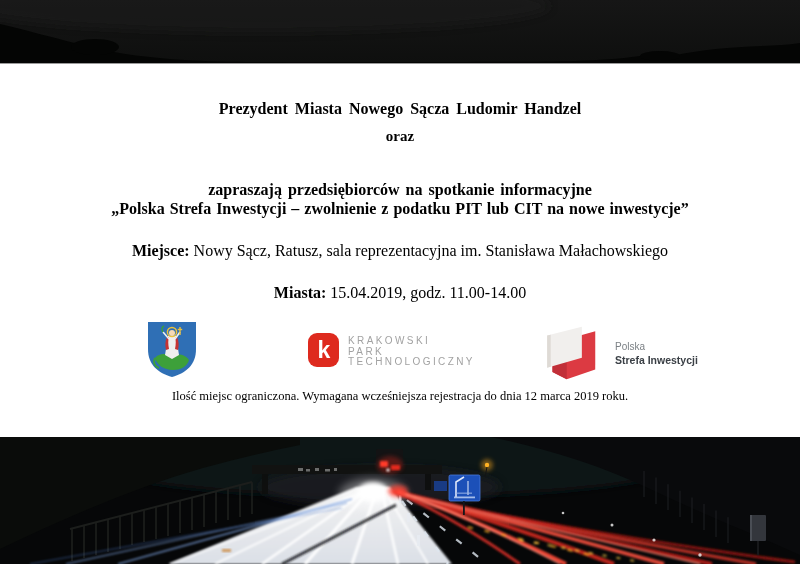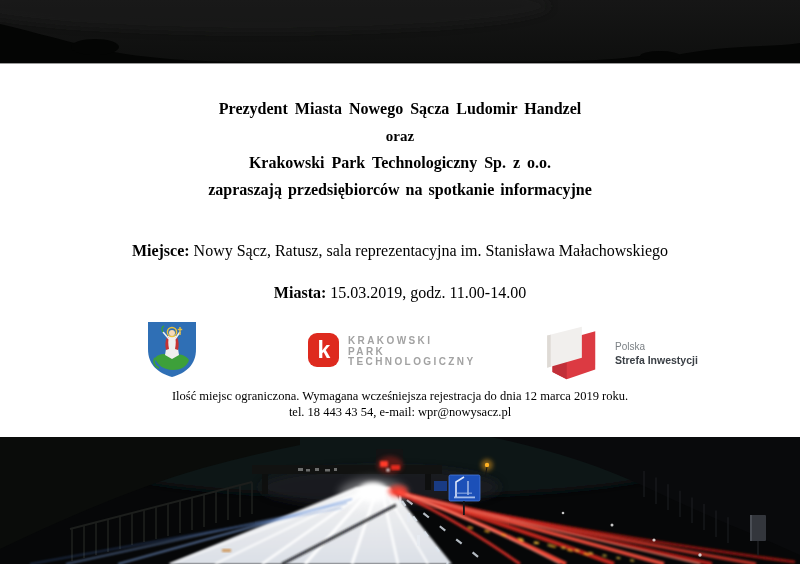--- a/index.html
+++ b/index.html
@@ -20,21 +20,21 @@
   .l-topic{top:200px;word-spacing:1px;}
   .l-place{top:242px;font-size:16px;}
   .l-date{top:284px;font-size:16px;}
   .lbl{font-weight:bold;}
   .l-note1{top:389px;font-size:12.5px;}
   .l-note2{top:405px;font-size:12.5px;}
   
   .coat{position:absolute;left:147px;top:321px;}
   .kpt{position:absolute;left:308px;top:333px;display:flex;align-items:flex-start;}
   .kpt-text{margin-left:9px;padding-top:3px;font-family:"Liberation Sans","DejaVu Sans",sans-serif;
-    font-size:10px;line-height:10.5px;letter-spacing:2.4px;color:#a2a2a2;font-weight:700;}
+    font-size:10px;line-height:10.5px;letter-spacing:2.4px;color:#a2a2a2;font-weight:400;}
   .psi{position:absolute;left:540px;top:324px;display:flex;align-items:center;}
   .psi-text{margin-left:18px;font-family:Liberation Sans, sans-serif;line-height:13.5px;padding-top:2px;}
   .psi-top{font-size:10px;color:#7b8085;display:block;}
   .psi-bottom{font-size:10.5px;font-weight:bold;color:#3b4046;display:block;text-align:center;}
 </style>
 </head>
 <body>
 
 <div class="page">
 
@@ -52,30 +52,30 @@
       <rect width="800" height="63" fill="url(#skyT)"></rect>
       <ellipse cx="260" cy="6" rx="290" ry="26" fill="#1b1c1a" opacity="0.55" filter="url(#tb)"></ellipse>
       <path d="M0,63 L0,24 C25,30 55,38 90,47 C120,54 150,58 185,60 C230,63 300,62 380,62 C470,62 540,62 575,61 C600,60 618,59 640,56 C656,54 662,58 676,55 C700,50 730,47 762,46 C776,45 788,45 800,43 L800,63 Z" fill="#040504"></path>
       <ellipse cx="95" cy="47" rx="24" ry="8" fill="#040504"></ellipse>
       <ellipse cx="660" cy="56" rx="20" ry="5" fill="#040504"></ellipse>
     </svg>
   </div>
 
   <div class="tline h-bold l-host">Prezydent Miasta Nowego Sącza Ludomir Handzel</div>
   <div class="tline h-oraz">oraz</div>
-  <div class="tline h-bold l-org">Krakowski Park Technologiczny Sp. z o.o.</div>
   <div class="tline h-bold l-invite">zapraszają przedsiębiorców na spotkanie informacyjne</div>
+  <div class="tline h-bold l-topic">„Polska Strefa Inwestycji – zwolnienie z podatku PIT lub CIT na nowe inwestycje”</div>
 
   <div class="tline l-place">
     <span class="lbl">Miejsce:</span>
     <span>Nowy Sącz, Ratusz, sala reprezentacyjna im. Stanisława Małachowskiego</span>
   </div>
   <div class="tline l-date">
     <span class="lbl">Miasta:</span>
-    <span>15.03.2019, godz. 11.00-14.00</span>
+    <span>15.04.2019, godz. 11.00-14.00</span>
   </div>
 
   <div class="coat">
     <svg width="50" height="57" viewBox="0 0 50 57">
       <path d="M1,1 H49 V28 C49,44 39,52 25,56 C11,52 1,44 1,28 Z" fill="#2f6fb5"></path>
       <path d="M8,37 C13,31 20,33 25,35 C31,32 39,34 42,39 C40,46 33,49 26,49 C17,49 10,44 8,37 Z" fill="#3da03a"></path>
       <path d="M8,37 C6,41 7,45 12,47" fill="none" stroke="#3da03a" stroke-width="2"></path>
       <path d="M21,15 C20,22 19,28 18,34 L25,38 L32,34 C31,28 30,21 29,15 Z" fill="#efefef"></path>
       <path d="M20,16 C18,20 18,25 19,29 L22,28 C21,23 21,19 22,16 Z" fill="#c63333"></path>
       <path d="M30,16 C32,20 32,25 31,29 L28,28 C29,23 29,19 28,16 Z" fill="#c63333"></path>
@@ -108,21 +108,20 @@
       <path d="M8,13 L47,3 L47,38 L8,49 Z" fill="#f1efed"></path>
       <path d="M8,13 L12,12 L12,48 L8,49 Z" fill="#dedad5"></path>
     </svg>
     <div class="psi-text">
       <span class="psi-top">Polska</span>
       <span class="psi-bottom">Strefa Inwestycji</span>
     </div>
   </div>
 
   <div class="tline l-note1">Ilość miejsc ograniczona. Wymagana wcześniejsza rejestracja do dnia 12 marca 2019 roku.</div>
-  <div class="tline l-note2">tel. 18 443 43 54, e-mail: wpr@nowysacz.pl</div>
 
   <div class="photo-bottom">
     <svg width="800" height="127" viewBox="0 0 800 127">
       <defs>
         <linearGradient id="wfan" x1="0" y1="0" x2="0" y2="1">
           <stop offset="0" stop-color="#ffffff" stop-opacity="0.95"></stop>
           <stop offset="1" stop-color="#eef2fa" stop-opacity="0.92"></stop>
         </linearGradient>
         <filter id="f1" x="-20%" y="-20%" width="140%" height="140%">
             <feGaussianBlur stdDeviation="0.8"></feGaussianBlur>

